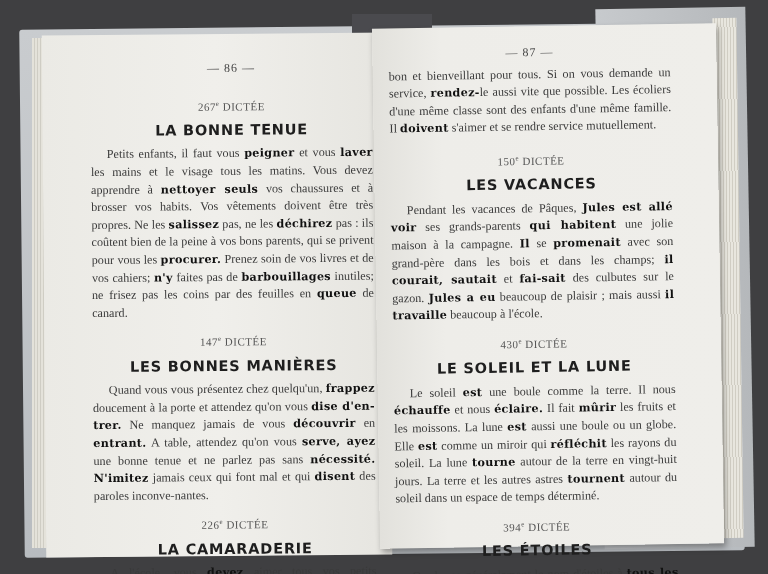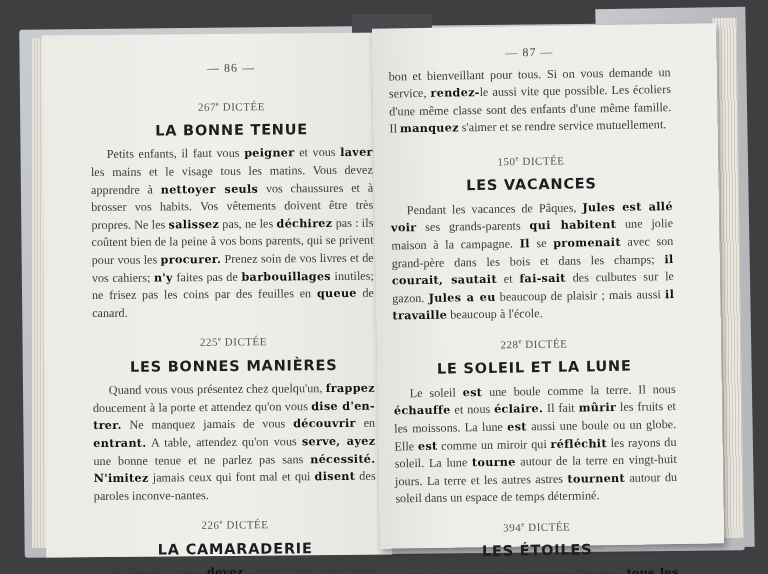--- a/index.html
+++ b/index.html
@@ -81,46 +81,46 @@
   <div class="content">
     <div class="pagenum">— 86 —</div>
 
     <div>
       <div class="dictee"><span>267</span><sup>e</sup><span> DICTÉE</span></div>
       <div class="title">LA BONNE TENUE</div>
       <div class="para"><span>Petits enfants, il faut vous </span><b>peigner</b><span> et vous </span><b>laver</b><span> les mains et le visage tous les matins. Vous devez apprendre à </span><b>nettoyer seuls</b><span> vos chaussures et à brosser vos habits. Vos vêtements doivent être très propres. Ne les </span><b>salissez</b><span> pas, ne les </span><b>déchirez</b><span> pas : ils coûtent bien de la peine à vos bons parents, qui se privent pour vous les </span><b>procurer.</b><span> Prenez soin de vos livres et de vos cahiers; </span><b>n'y</b><span> faites pas de </span><b>barbouillages</b><span> inutiles; ne frisez pas les coins par des feuilles en </span><b>queue</b><span> de canard.</span></div>
     </div>
 
     <div>
-      <div class="dictee"><span>225</span><sup>e</sup><span> DICTÉE</span></div>
+      <div class="dictee"><span>147</span><sup>e</sup><span> DICTÉE</span></div>
       <div class="title">LES BONNES MANIÈRES</div>
       <div class="para"><span>Quand vous vous présentez chez quelqu'un, </span><b>frappez</b><span> doucement à la porte et attendez qu'on vous </span><b>dise d'en-trer.</b><span> Ne manquez jamais de vous </span><b>découvrir</b><span> en </span><b>entrant.</b><span> A table, attendez qu'on vous </span><b>serve, ayez</b><span> une bonne tenue et ne parlez pas sans </span><b>nécessité. N'imitez</b><span> jamais ceux qui font mal et qui </span><b>disent</b><span> des paroles inconve-nantes.</span></div>
     </div>
 
     <div>
       <div class="dictee"><span>226</span><sup>e</sup><span> DICTÉE</span></div>
       <div class="title">LA CAMARADERIE</div>
       <div class="para"><span>A l'école, vous </span><b>devez</b><span> aimer tous vos petits camarades. Vous </span></div>
     </div>
   </div>
 </div>
 
 <div class="page page-right">
   <div class="content">
     <div class="pagenum">— 87 —</div>
-    <div class="para noindent"><span>bon et bienveillant pour tous. Si on vous demande un service, </span><b>rendez-</b><span>le aussi vite que possible. Les écoliers d'une même classe sont des enfants d'une même famille. Il </span><b>manquez</b><span> s'aimer et se rendre service mutuellement.</span></div>
+    <div class="para noindent"><span>bon et bienveillant pour tous. Si on vous demande un service, </span><b>rendez-</b><span>le aussi vite que possible. Les écoliers d'une même classe sont des enfants d'une même famille. Il </span><b>doivent</b><span> s'aimer et se rendre service mutuellement.</span></div>
 
     <div style="margin-top:14px">
       <div class="dictee"><span>150</span><sup>e</sup><span> DICTÉE</span></div>
       <div class="title">LES VACANCES</div>
       <div class="para"><span>Pendant les vacances de Pâques, </span><b>Jules est allé voir</b><span> ses grands-parents </span><b>qui habitent</b><span> une jolie maison à la campagne. </span><b>Il</b><span> se </span><b>promenait</b><span> avec son grand-père dans les bois et dans les champs; </span><b>il courait, sautait</b><span> et </span><b>fai-sait</b><span> des culbutes sur le gazon. </span><b>Jules a eu</b><span> beaucoup de plaisir ; mais aussi </span><b>il travaille</b><span> beaucoup à l'école.</span></div>
     </div>
 
     <div>
-      <div class="dictee"><span>228</span><sup>e</sup><span> DICTÉE</span></div>
+      <div class="dictee"><span>430</span><sup>e</sup><span> DICTÉE</span></div>
       <div class="title">LE SOLEIL ET LA LUNE</div>
       <div class="para"><span>Le soleil </span><b>est</b><span> une boule comme la terre. Il nous </span><b>échauffe</b><span> et nous </span><b>éclaire.</b><span> Il fait </span><b>mûrir</b><span> les fruits et les moissons. La lune </span><b>est</b><span> aussi une boule ou un globe. Elle </span><b>est</b><span> comme un miroir qui </span><b>réfléchit</b><span> les rayons du soleil. La lune </span><b>tourne</b><span> autour de la terre en vingt-huit jours. La terre et les autres astres </span><b>tournent</b><span> autour du soleil dans un espace de temps déterminé.</span></div>
     </div>
 
     <div>
       <div class="dictee"><span>394</span><sup>e</sup><span> DICTÉE</span></div>
       <div class="title">LES ÉTOILES</div>
       <div class="para"><span>On donne généralement le nom d'étoiles à </span><b>tous les corps</b></div>
     </div>
   </div>

